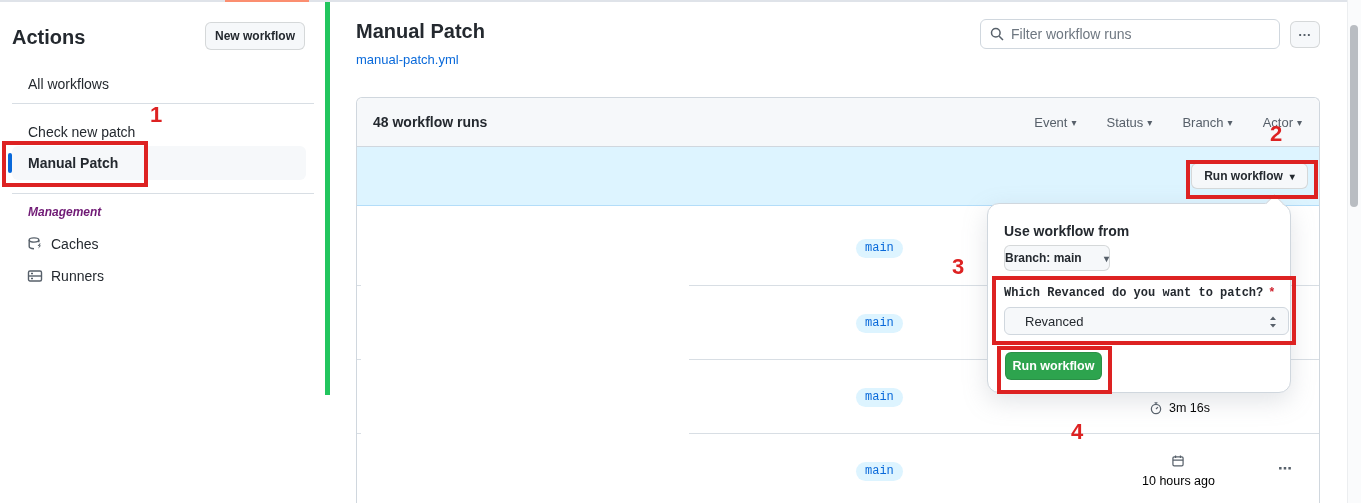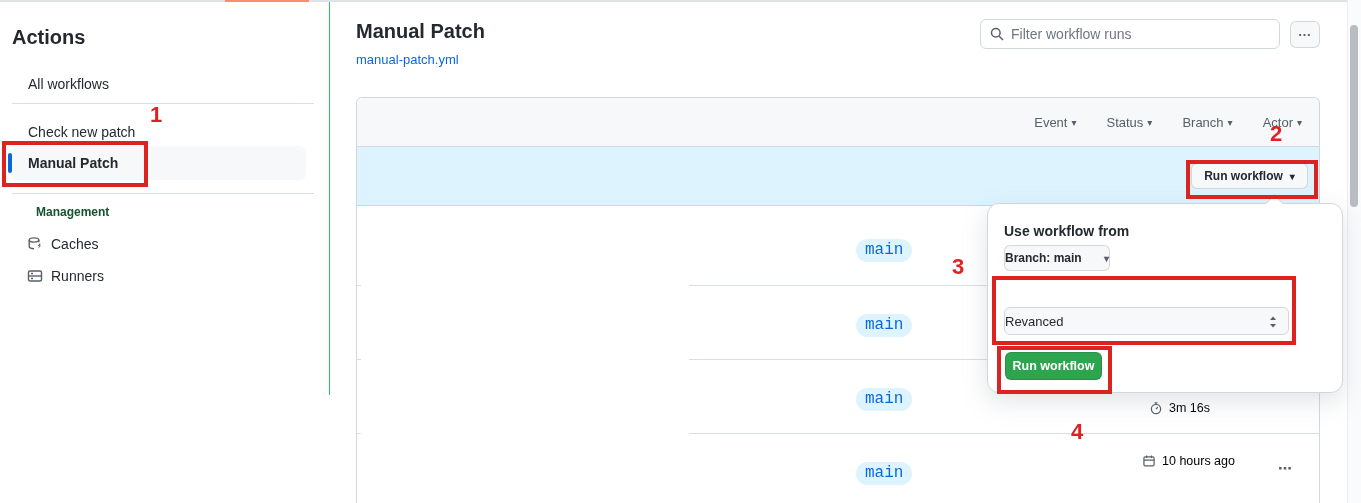--- a/index.html
+++ b/index.html
@@ -6,34 +6,34 @@
   html,body { width:1361px; height:503px; }
   body { font-family:"Liberation Sans","DejaVu Sans",sans-serif; color:#24292f; background:#fff; }
   .screen { position:relative; width:1361px; height:503px; overflow:hidden; background:#fff; }
   .abs { position:absolute; }
 
   
   .top-line { left:0; top:0; width:1361px; height:2px; background:#dfe3e9; }
   .top-orange { left:225px; top:0; width:84px; height:3px; background:#fb8e70; }
 
   
-  .sidebar { left:0; top:2px; width:330px; height:393px; background:#fff; border-right:1px solid #22c55e; }
+  .sidebar { left:0; top:2px; width:330px; height:393px; background:#fff; border-right:5px solid #22c55e; }
   .sb-title { left:12px; top:24px; font-size:20px; font-weight:700; }
   .btn { display:flex; align-items:center; justify-content:center; background:#f6f8fa; border:1px solid rgba(27,31,36,0.15); border-radius:6px; font-size:12px; font-weight:700; color:#24292f; cursor:pointer; }
   .sb-new { left:205px; top:20px; width:100px; height:28px; }
   .sb-link { font-size:14px; color:#24292f; cursor:pointer; }
   .sb-all { left:28px; top:74px; }
   .divider { height:1px; background:#d8dee4; }
   .sb-div1 { left:12px; top:101px; width:302px; }
   .sb-check { left:28px; top:122px; }
   .sb-selected { left:12px; top:144px; width:294px; height:34px; background:#f6f8fa; border-radius:6px; }
   .sb-accent { left:8px; top:151px; width:4px; height:20px; background:#0969da; border-radius:2px; }
   .sb-selected .lbl { position:absolute; left:16px; top:9px; font-size:14px; font-weight:700; }
   .sb-div2 { left:12px; top:191px; width:302px; }
-  .sb-mgmt { left:36px; top:203px; font-size:12px; font-weight:700; color:#14532d; }
+  .sb-mgmt { left:28px; top:203px; font-size:12px; font-weight:700; color:#701a75;font-style:italic; }
   .sb-item { display:flex; align-items:center; gap:8px; font-size:14px; color:#24292f; cursor:pointer; }
   .sb-caches { left:27px; top:234px; }
   .sb-runners { left:27px; top:266px; }
   .oct { color:#57606a; display:inline-flex; }
 
   
   .page-title { left:356px; top:20px; font-size:20px; font-weight:700; }
   .file-link { left:356px; top:52px; font-size:13px; color:#0969da; cursor:pointer; }
   .filter-wrap { left:980px; top:19px; width:300px; height:17px; }
   .filter-input { width:300px; height:30px; border:1px solid #d0d7de; border-radius:6px; padding:0 10px 0 30px; font-size:14px; color:#24292f; background:#fff; font-family:"Liberation Sans","DejaVu Sans",sans-serif; }
@@ -49,33 +49,33 @@
   .rt-filter { font-size:13px; color:#57606a; cursor:pointer; display:flex; align-items:center; gap:4px; }
   .caret { font-size:10px; color:#57606a; }
   .rt-banner { position:absolute; left:0; top:49px; width:962px; height:59px; background:#ddf4ff; border-bottom:1px solid #b3ddf9; }
   .banner-text { position:absolute; left:16px; top:0; line-height:58px; font-size:14px; color:#24292f; }
   .banner-text code { font-family:"Liberation Mono","DejaVu Sans Mono",monospace; font-size:12px; }
   .banner-run { position:absolute; left:834px; top:16px; width:117px; height:26px; gap:7px; }
   .banner-run .caret { color:#24292f; }
 
   .run-row { position:absolute; left:0; width:962px; }
   .row-bt { border-top:1px solid #d8dee4; }
-  .branch-badge { position:absolute; left:499px; display:inline-block; padding:2px 9px 3px; background:#ddf4ff; color:#0969da; font-family:"Liberation Mono","DejaVu Sans Mono",monospace; font-size:16px; border-radius:2em; cursor:pointer; }
+  .branch-badge { position:absolute; left:499px; display:inline-block; padding:2px 9px 3px; background:#ddf4ff; color:#0969da; font-family:"Liberation Mono","DejaVu Sans Mono",monospace; font-size:12px; border-radius:2em; cursor:pointer; }
   .meta { position:absolute; display:flex; align-items:center; gap:6px; font-size:12.5px; color:#000000; }
   .row-kebab { position:absolute; font-size:14px; letter-spacing:2px; color:#57606a; cursor:pointer; font-weight:700; }
   .redact { position:absolute; left:4px; top:109px; width:328px; height:297px; background:#fff; z-index:5; }
 
   
-  .panel { left:987px; top:203px; width:356px; height:190px; background:#fff; border:1px solid #d0d7de; border-radius:12px; box-shadow:0 8px 24px rgba(140,149,159,0.25); z-index:30; }
+  .panel { left:987px; top:203px; width:304px; height:190px; background:#fff; border:1px solid #d0d7de; border-radius:12px; box-shadow:0 8px 24px rgba(140,149,159,0.25); z-index:30; }
   .panel-notch { left:1268px; top:197px; width:13px; height:13px; background:#fff; border-left:1px solid #d0d7de; border-top:1px solid #d0d7de; transform:rotate(45deg); z-index:31; }
   .panel-title { position:absolute; left:16px; top:19px; font-size:14px; font-weight:700; }
   .branch-btn { position:absolute; left:16px; top:41px; width:106px; height:26px; gap:6px;justify-content:space-between; }
   .input-label { position:absolute; left:16px; top:82px; font-family:"Liberation Mono","DejaVu Sans Mono",monospace; font-size:12px; font-weight:700; }
   .req { color:#cf222e; margin-left:5px; }
-  .panel-select { position:absolute; left:16px; top:103px; width:285px; height:28px; background:#f6f8fa; border:1px solid #d0d7de; border-radius:6px; display:flex; align-items:center; font-size:13px; padding:0 0; cursor:pointer; }
+  .panel-select { position:absolute; left:16px; top:103px; width:285px; height:28px; background:#f6f8fa; border:1px solid #d0d7de; border-radius:6px; display:flex; align-items:center; font-size:13px; padding:0 20px; cursor:pointer; }
   .sel-arrows { position:absolute; right:9px; top:6px; color:#57606a; }
   .submit-btn { position:absolute; left:17px; top:148px; width:97px; height:28px; background:#2da44e; border:1px solid rgba(27,31,36,0.15); border-radius:6px; color:#fff; font-size:12.5px; font-weight:700; display:flex; align-items:center; justify-content:center; cursor:pointer; }
 
   
   .ann-rect { border:4px solid #dd2222; z-index:40; background:transparent; pointer-events:none; }
   .ann-num { font-size:22px; font-weight:700; color:#dd2222; z-index:41; pointer-events:none; }
   .r1 { left:2px; top:141px; width:146px; height:46px; }
   .r2 { left:1186px; top:160px; width:132px; height:39px; }
   .r3 { left:992px; top:276px; width:304px; height:69px; }
   .r4 { left:997px; top:346px; width:115px; height:48px; }
@@ -91,20 +91,21 @@
 </head>
 <body>
 
 <div class="screen">
 
   <div class="abs top-line"></div>
   <div class="abs top-orange"></div>
 
   <div class="abs sidebar">
     <div class="abs sb-title">Actions</div>
+    <button class="abs btn sb-new">New workflow</button>
     <div class="abs sb-link sb-all">All workflows</div>
     <div class="abs divider sb-div1"></div>
     <div class="abs sb-link sb-check">Check new patch</div>
     <div class="abs sb-selected">
       <span class="lbl">Manual Patch</span>
     </div>
     <div class="abs sb-accent"></div>
     <div class="abs divider sb-div2"></div>
     <div class="abs sb-mgmt">Management</div>
     <div class="abs sb-item sb-caches">
@@ -141,20 +142,21 @@
           <path d="M10.2 10.2L14 14"></path>
       </svg>
     </span>
   </div>
   <button class="abs btn more-btn">
     <span>⋯</span>
   </button>
 
   <div class="abs runs-table">
     <div class="rt-header">
+      <span class="rt-summary">48 workflow runs</span>
       <div class="rt-filters">
         <span class="rt-filter">
           <span>Event</span>
           <span class="caret">▾</span>
         </span>
         <span class="rt-filter">
           <span>Status</span>
           <span class="caret">▾</span>
         </span>
         <span class="rt-filter">
@@ -188,21 +190,21 @@
           <svg width="14" height="14" viewBox="0 0 16 16" fill="none" stroke="currentColor" stroke-width="1.4">
             <circle cx="8" cy="9.2" r="5.3"></circle>
               <path d="M8 3.9V2M6.3 2h3.4M8 9.2l2.2-2.2"></path>
           </svg>
         </span>
         <span>3m 16s</span>
       </span>
     </div>
     <div class="run-row row-bt" style="top:335px;height:71px;">
       <span class="branch-badge" style="top:28px;">main</span>
-      <span class="meta" style="left:785px;top:20px;">
+      <span class="meta" style="left:785px;top:20px;flex-direction:column;">
         <span class="oct">
           <svg width="14" height="14" viewBox="0 0 16 16" fill="none" stroke="currentColor" stroke-width="1.4">
             <rect x="2.2" y="3.2" width="11.6" height="10.3" rx="1.5"></rect>
               <path d="M5.2 1.8v2.8M10.8 1.8v2.8M2.2 7h11.6"></path>
           </svg>
         </span>
         <span>10 hours ago</span>
       </span>
       <span class="meta" style="left:792px;top:42px;margin-top:32px;">
         <span class="oct">
@@ -219,20 +221,23 @@
     <div class="redact"></div>
   </div>
 
   <div class="abs panel-notch"></div>
   <div class="abs panel">
     <div class="panel-title">Use workflow from</div>
     <button class="btn branch-btn">
       <span>Branch: main</span>
       <span class="caret">▾</span>
     </button>
+    <div class="input-label">
+      <span>Which Revanced do you want to patch?</span><span class="req">*</span>
+    </div>
     <div class="panel-select">
       <span>Revanced</span>
       <span class="sel-arrows">
         <svg width="12" height="16" viewBox="0 0 12 16" fill="currentColor">
           <path d="M6 2.5L9 6H3z"></path>
             <path d="M6 13.5L3 10h6z"></path>
         </svg>
       </span>
     </div>
     <button class="submit-btn">Run workflow</button>

